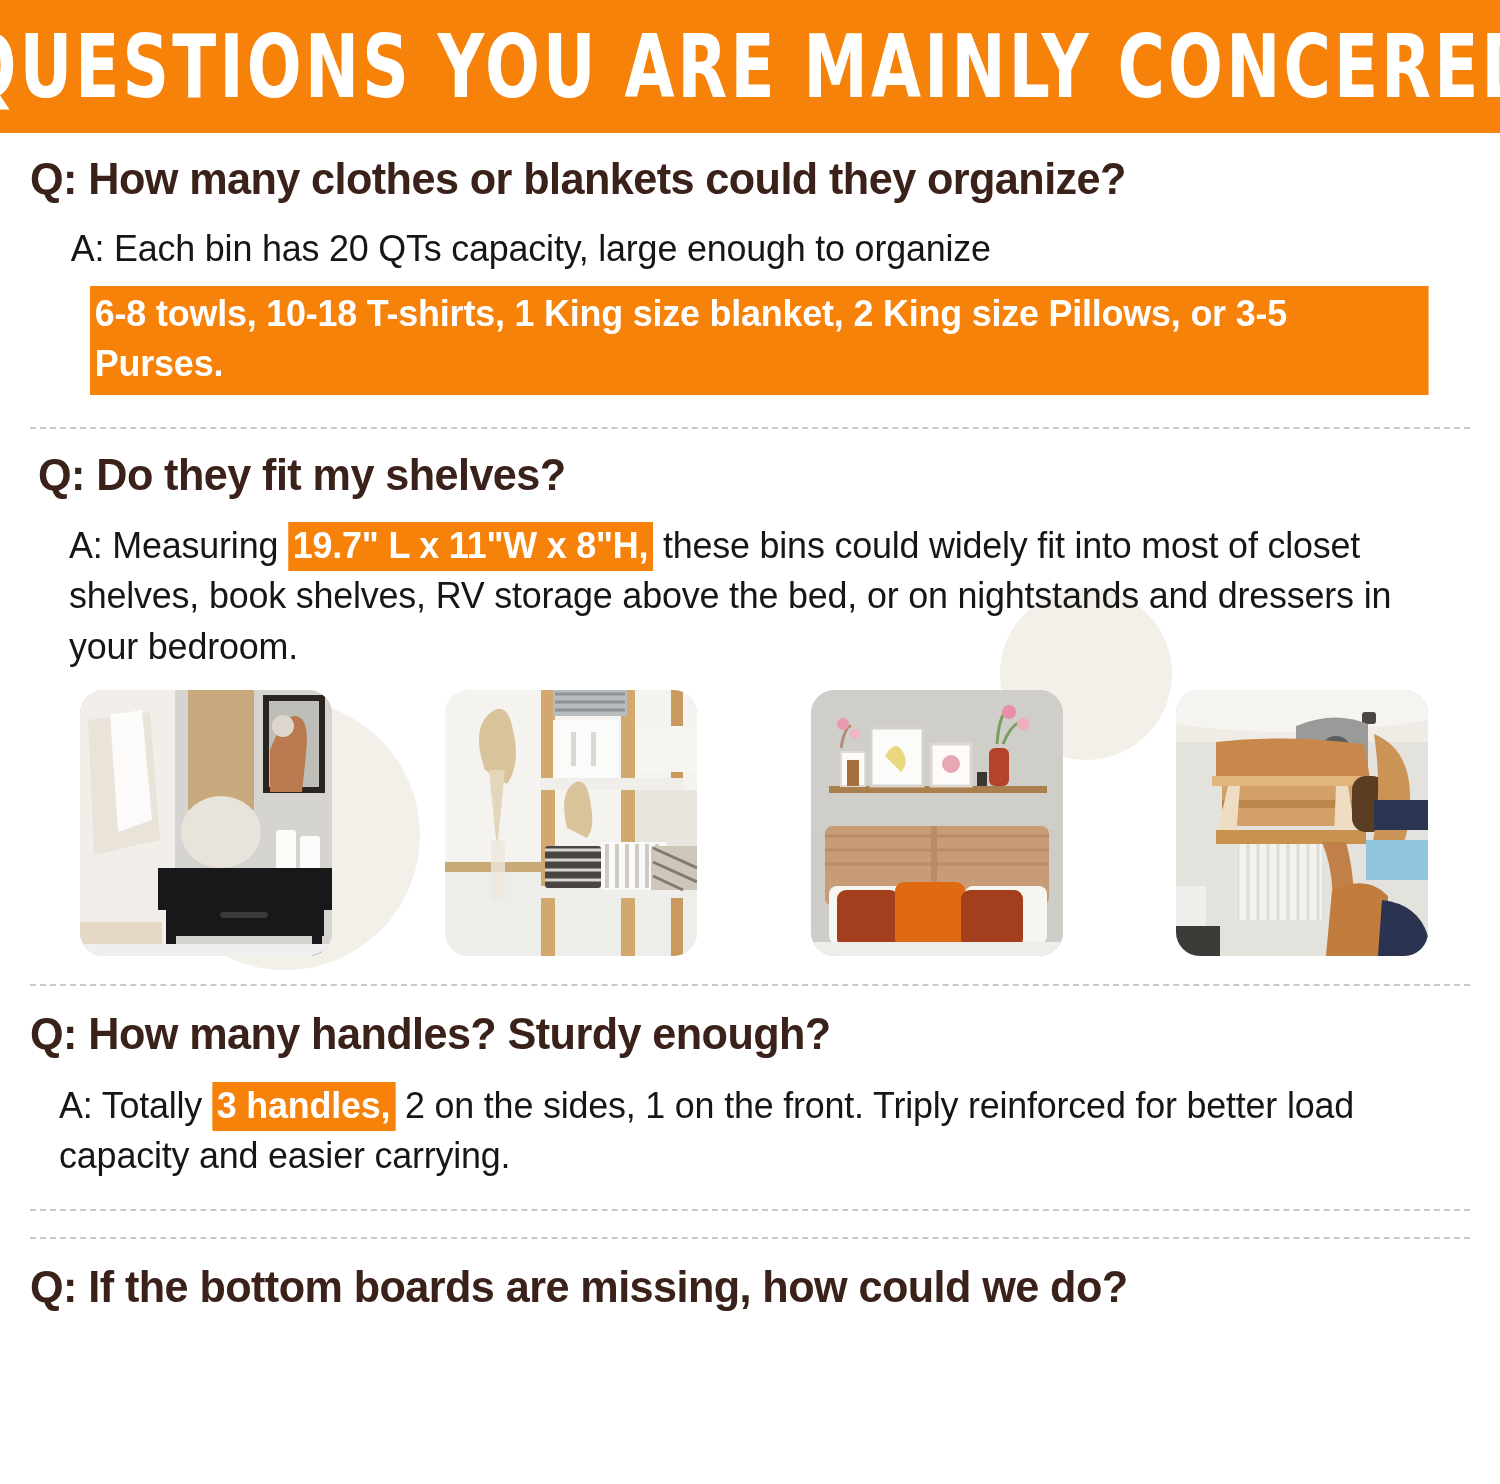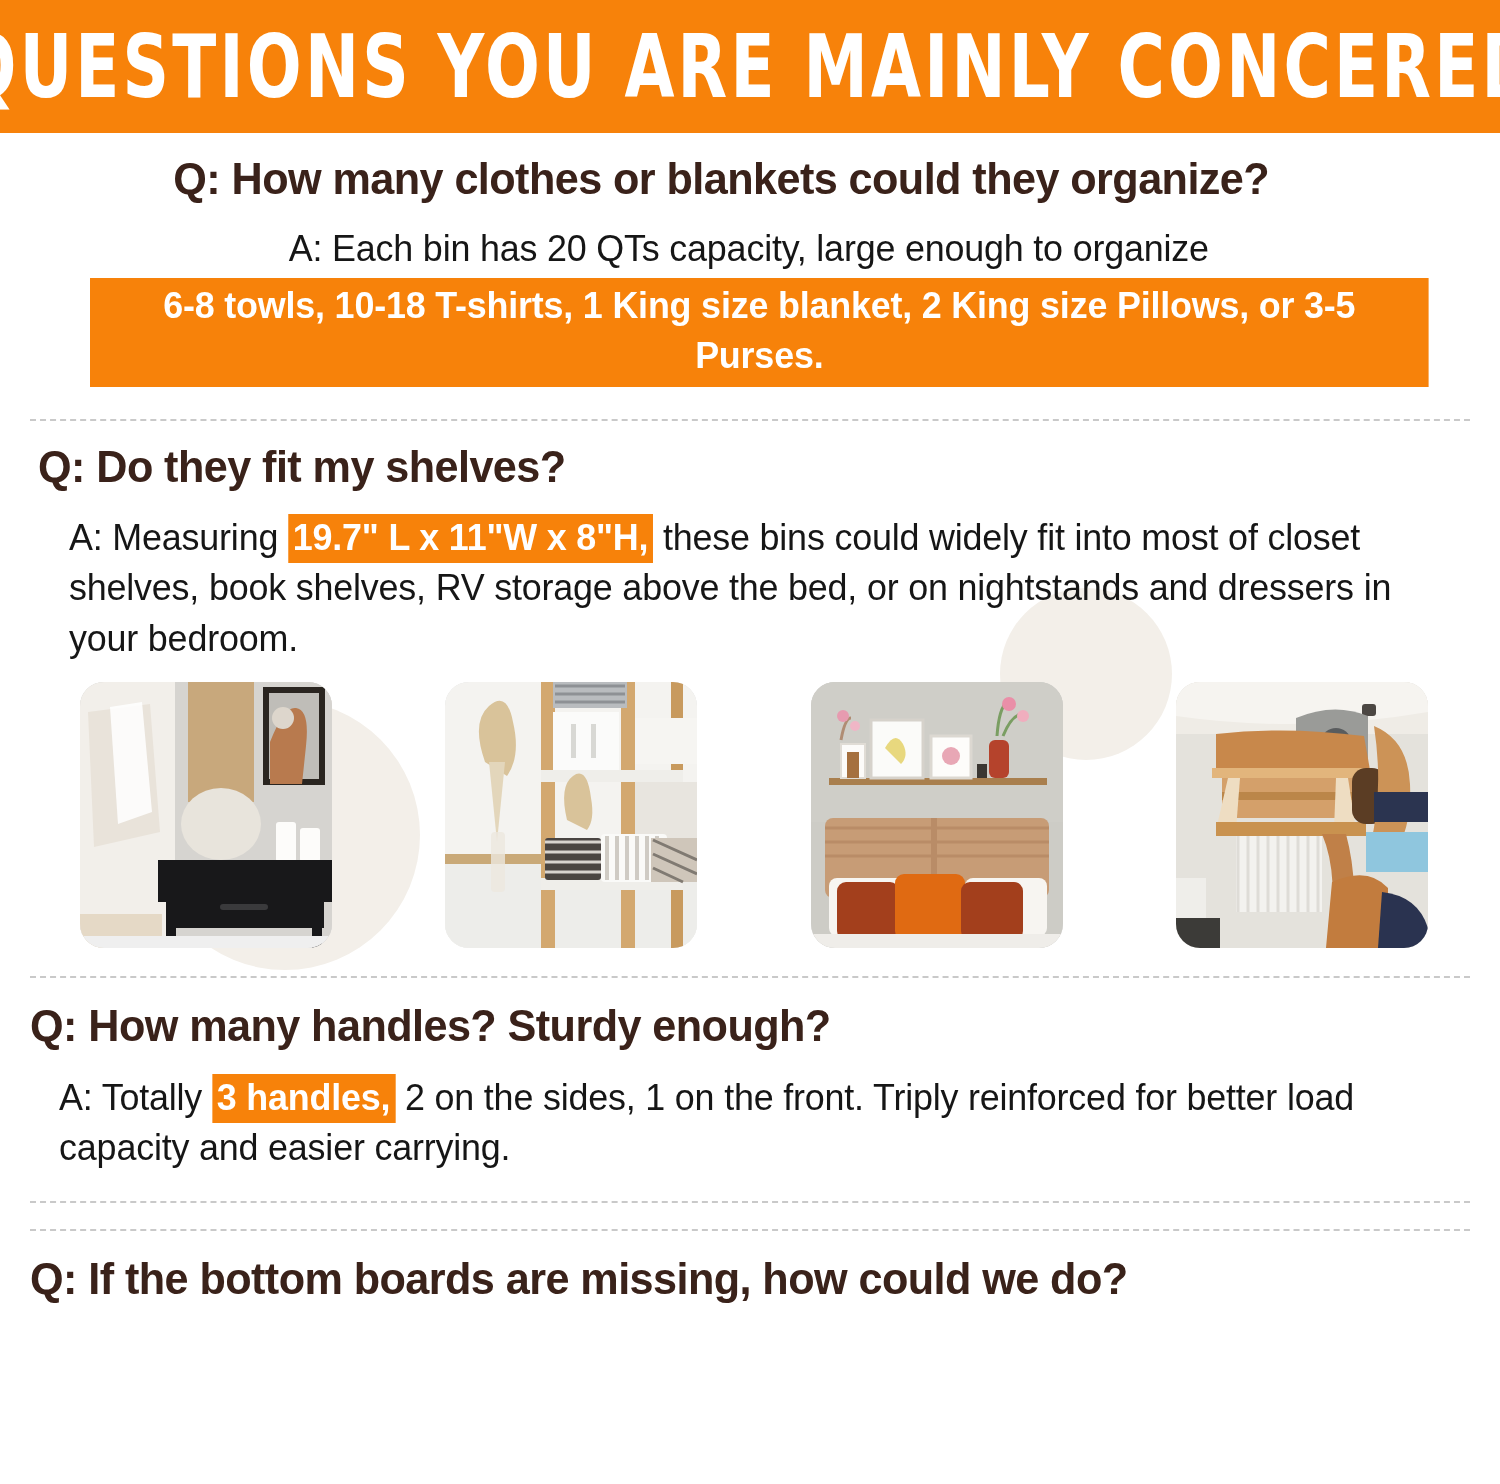--- a/index.html
+++ b/index.html
@@ -130,24 +130,24 @@
 
 <div class="header-bar">
   <div class="header-title">QUESTIONS YOU ARE MAINLY CONCERED</div>
 </div>
 
 <div class="deco-circle" id="deco-1"></div>
 <div class="deco-circle" id="deco-2"></div>
 
 <div class="content">
 
-  <div class="section" style="padding-top:22px;text-align:center;">
+  <div class="section" style="padding-top:22px;">
     <div class="q-line">Q: How many clothes or blankets could they organize?</div>
     <div class="a-line indent" style="margin-top:20px;">A: Each bin has 20 QTs capacity, large enough to organize</div>
-    <div style="margin-top:4px; padding-left:60px;">
+    <div style="margin-top:12px; padding-left:60px;">
       <span class="a-line hl" style="display:inline-block;">6-8 towls, 10-18 T-shirts, 1 King size blanket, 2 King size Pillows, or 3-5 Purses.</span>
     </div>
   </div>
 
   <div class="divider" style="margin-top:32px;"></div>
 
   <div class="section" style="padding-top:22px;margin-left:8px;">
     <div class="q-line">Q: Do they fit my shelves?</div>
     <div class="a-line" style="margin-top:22px; padding-left:32px; padding-right:12px;">
       <span>A: Measuring </span><span class="hl">19.7" L x 11"W x 8"H,</span><span> these bins could widely fit into most of closet shelves, book shelves, RV storage above the bed, or on nightstands and dressers in your bedroom.</span>

